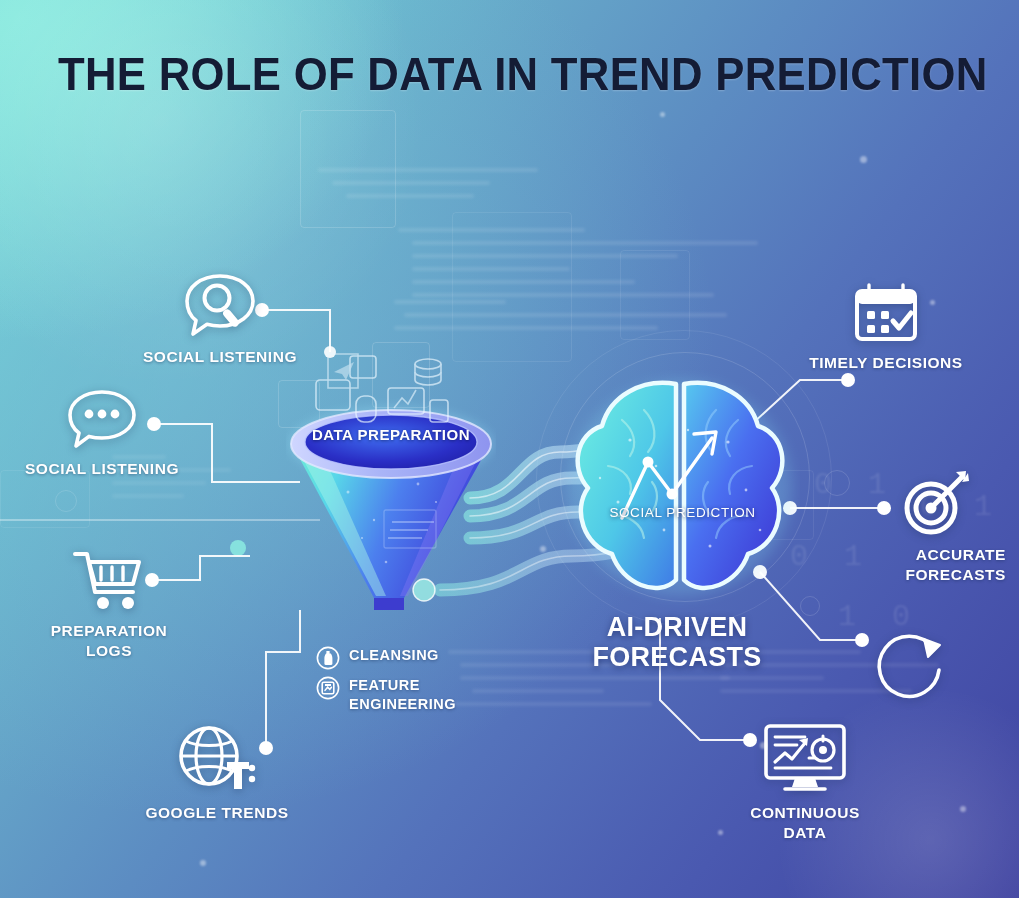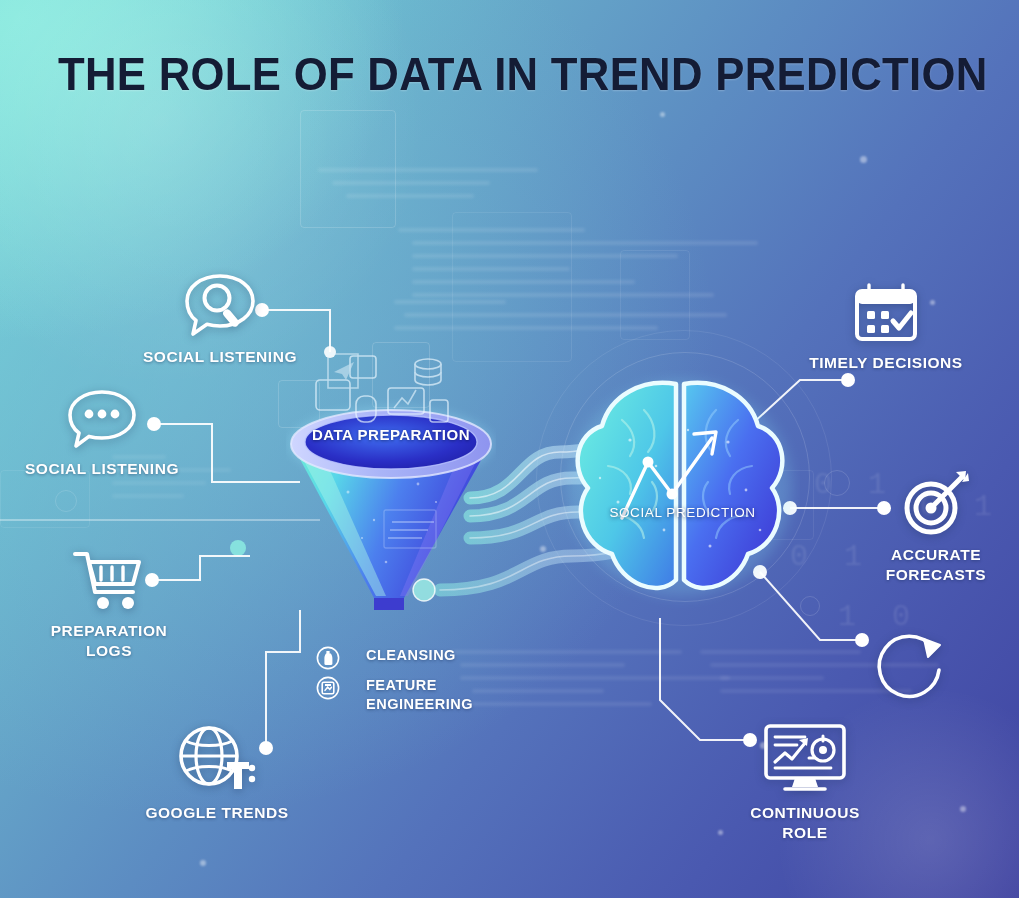--- a/index.html
+++ b/index.html
@@ -104,21 +104,21 @@
     line-height:1.12; letter-spacing:.3px;
     text-shadow:0 2px 6px rgba(10,20,70,.5);
   }
 
   
   .subproc {
     position:absolute; display:flex; align-items:flex-start; gap:9px;
     color:#fff; font-size:14.5px; font-weight:bold; letter-spacing:.5px;
     text-shadow:0 1px 3px rgba(20,40,80,.45);
   }
-  .subproc .lbl { line-height:1.3;margin-left:17px; }
+  .subproc .lbl { line-height:1.3; }
 </style>
 </head>
 <body>
 
 <div id="stage">
 
   <div class="bg-layer">
     <div class="glow-blob" style="left:-120px;top:-140px;width:560px;height:520px;"></div>
     <div class="glow-blob" style="left:770px;top:690px;width:320px;height:300px;"></div>
 
@@ -402,20 +402,24 @@
       <g stroke="#ffffff" stroke-width="3.4" fill="none" stroke-linecap="round" stroke-linejoin="round">
         <path d="M 62 148 L 88 92 L 112 124 L 152 68"></path>
         <path d="M 134 64 L 156 62 L 152 84"></path>
       </g>
       <circle cx="88" cy="92" r="5.5" fill="#ffffff"></circle>
       <circle cx="112" cy="124" r="5.5" fill="#ffffff"></circle>
     </svg>
   </div>
   <div id="brain-label">SOCIAL PREDICTION</div>
 
+  <div id="ai-title">
+    <div>AI-DRIVEN</div>
+    <div>FORECASTS</div>
+  </div>
 
   <div class="node" style="left:140px;top:272px;width:160px;">
     <span class="ico">
       <svg width="78" height="66" viewBox="0 0 78 66">
         <path d="M 39 4 C 58 4 72 15 72 29 C 72 43 58 54 39 54 C 34 54 30 53.4 26 52.3
                  L 12 62 L 15 48.5 C 9 43.8 6 36.8 6 29 C 6 15 20 4 39 4 Z" fill="none" stroke="#ffffff" stroke-width="3.6" stroke-linejoin="round"></path>
         <circle cx="36" cy="26" r="12.5" fill="none" stroke="#ffffff" stroke-width="4"></circle>
         <rect x="46" y="36" width="8" height="20" rx="4" fill="#ffffff" transform="rotate(-40 50 46)"></rect>
       </svg>
     </span>
@@ -505,21 +509,21 @@
           <rect x="29" y="29" width="8" height="8" rx="1.5"></rect>
           <rect x="15" y="43" width="8" height="8" rx="1.5"></rect>
           <rect x="29" y="43" width="8" height="8" rx="1.5"></rect>
         </g>
         <path d="M 41 39 l 6 7 12 -15" fill="none" stroke="#ffffff" stroke-width="5" stroke-linecap="round" stroke-linejoin="round"></path>
       </svg>
     </span>
     <span>TIMELY DECISIONS</span>
   </div>
 
-  <div class="node wrap" style="left:866px;top:468px;width:140px;">
+  <div class="node wrap" style="left:866px;top:468px;width:140px;text-align:right;">
     <span class="ico">
       <svg width="72" height="68" viewBox="0 0 72 68">
         <circle cx="31" cy="40" r="24" fill="none" stroke="#ffffff" stroke-width="5"></circle>
         <circle cx="31" cy="40" r="15" fill="none" stroke="#ffffff" stroke-width="5"></circle>
         <circle cx="31" cy="40" r="5.5" fill="#ffffff"></circle>
         <path d="M 33 38 L 62 9" stroke="#ffffff" stroke-width="5" stroke-linecap="round"></path>
         <path d="M 56 4 l 10 -1 -1 10 z" fill="#ffffff"></path>
         <path d="M 62 14 l 7 -1 -1 -8 z" fill="#ffffff"></path>
       </svg>
     </span>
@@ -550,16 +554,16 @@
         </g>
         <path d="M 14 40 l 10 -9 7 6 13 -16" fill="none" stroke="#ffffff" stroke-width="3.2" stroke-linecap="round" stroke-linejoin="round"></path>
         <path d="M 38 18 l 9 -2 -1 8 z" fill="#ffffff"></path>
         <circle cx="62" cy="28" r="11" fill="none" stroke="#ffffff" stroke-width="3.2"></circle>
         <circle cx="62" cy="28" r="4" fill="#ffffff"></circle>
         <path d="M 62 14 v 5" stroke="#ffffff" stroke-width="3" stroke-linecap="round"></path>
         <path d="M 53 36 h -5" stroke="#ffffff" stroke-width="3" stroke-linecap="round"></path>
       </svg>
     </span>
     <span>CONTINUOUS</span><br>
-    <span>ROLE</span>
+    <span>DATA</span>
   </div>
 
 </div>
 
 </body></html>

